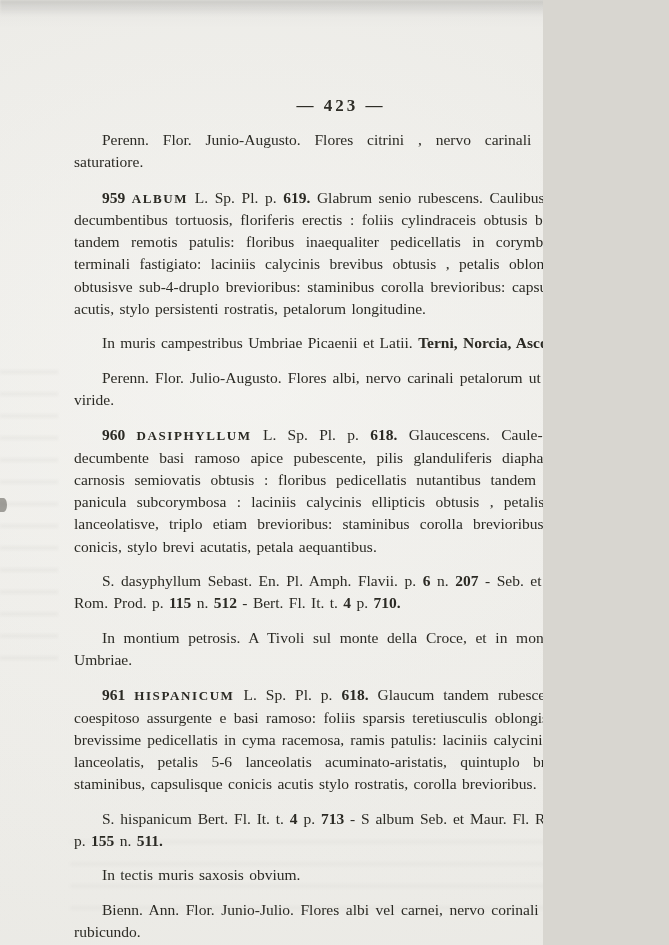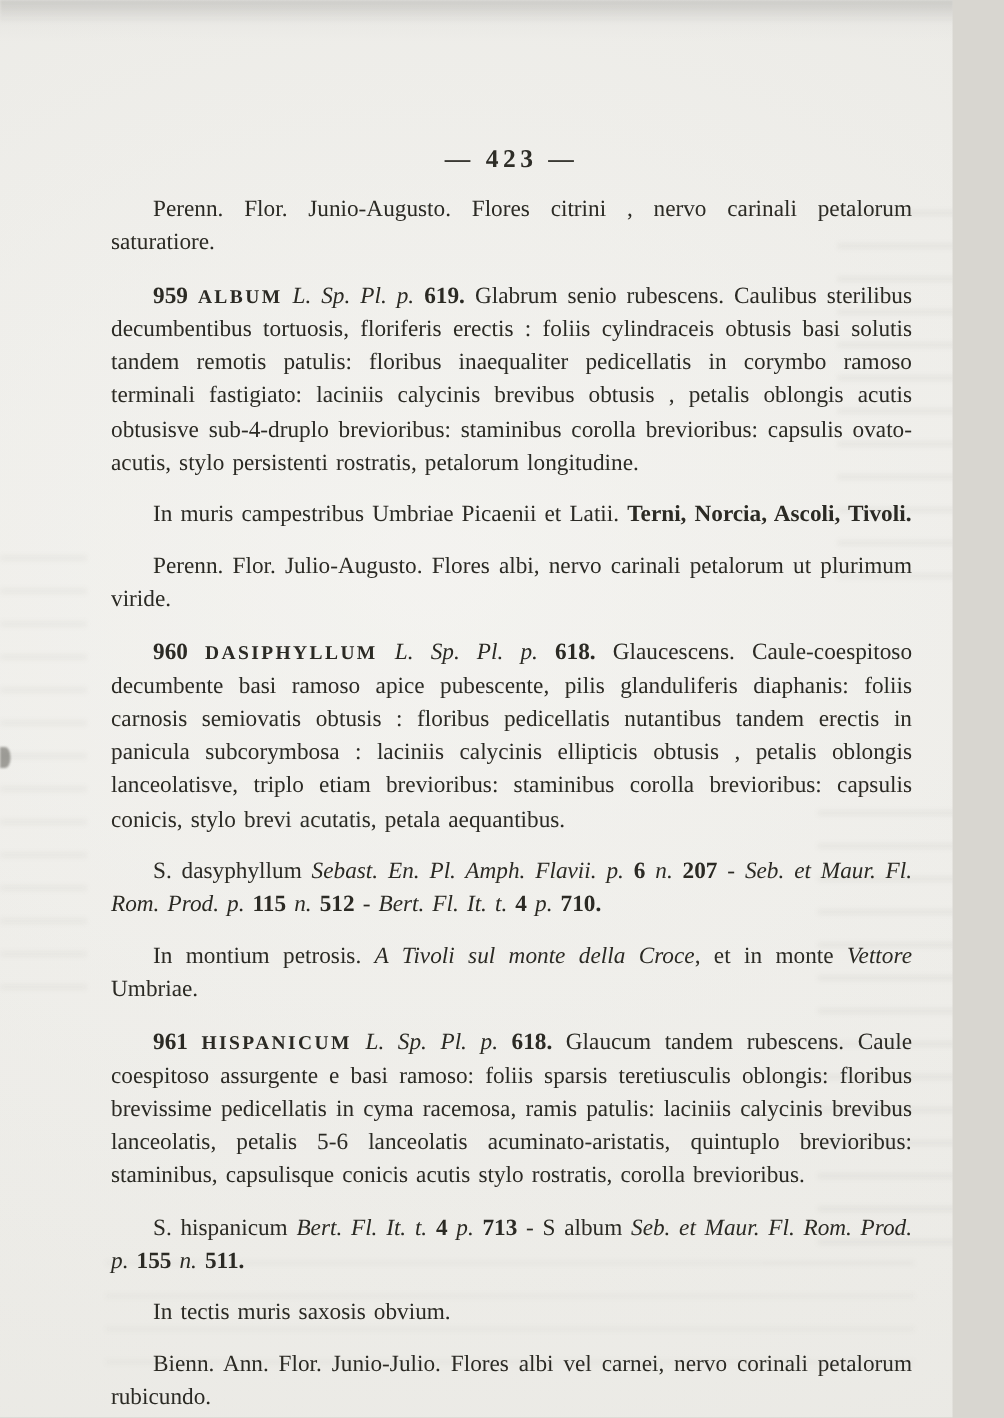--- a/index.html
+++ b/index.html
@@ -3,21 +3,21 @@
 <meta charset="utf-8">
 <style>
   html, body { margin: 0; padding: 0; }
   body {
     width: 669px; height: 945px;
     background: #d8d6d0;
     font-family: "Liberation Serif", "DejaVu Serif", serif;
   }
   .page {
     position: relative;
-    width: 635px; height: 945px;
+    width: 543px; height: 945px;
     overflow: hidden;
     background:
       radial-gradient(ellipse 900px 700px at 45% 40%, rgba(255,255,255,0.35), rgba(0,0,0,0.02)),
       linear-gradient(180deg, #e4e3df 0, #edece7 28px, #eeede8 100%);
     color: #2b2a24;
   }
   
   .artifact { position: absolute; pointer-events: none; }
   .a-top {
     left: 0; top: 0; width: 669px; height: 16px;
@@ -58,21 +58,21 @@
   }
   p.para {
     margin: 12px;
     text-align: justify;
     text-indent: 28px;
     font-size: 15.5px;
     line-height: 22.3px;
     word-spacing: 1.5px;
   }
   .rm  { font-style: normal; }
-  .it  { font-style: italic; }
+  .it  { }
   .itb { font-weight: 600; }
   .num { font-weight: 700; }
   .sc  {
     font-variant: small-caps;
     font-weight: 600;
     letter-spacing: 1.6px;
     font-size: 19px;
   }
 </style>
 </head>

